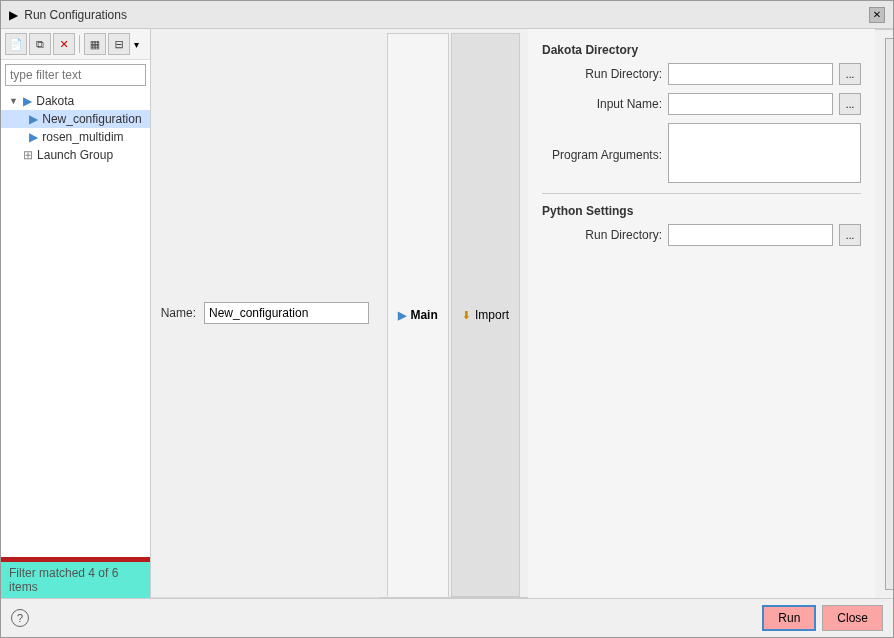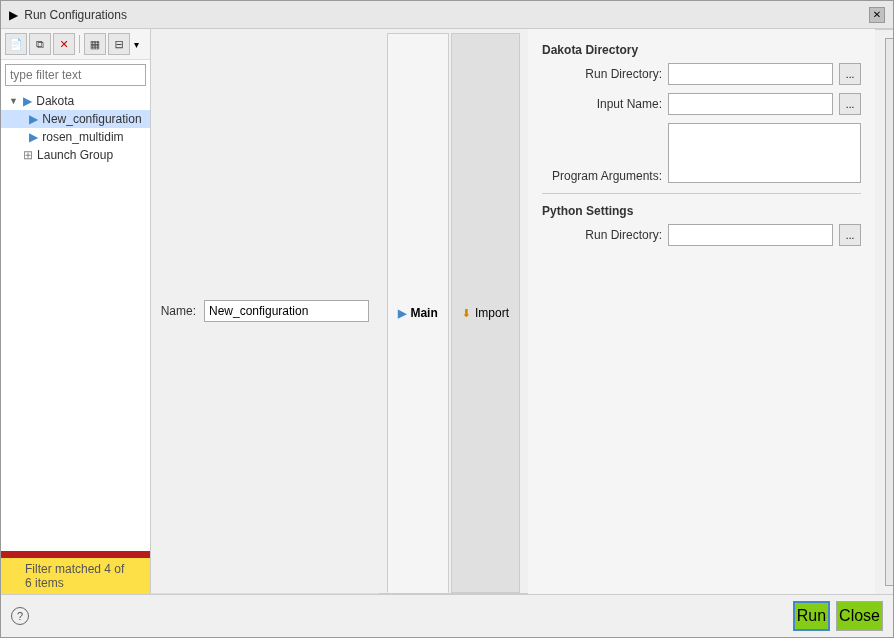--- a/index.html
+++ b/index.html
@@ -19,43 +19,43 @@
     .toolbar-btn { width: 22px; height: 22px; background: #e8e8e8; border: 1px solid #bbb; cursor: pointer; display: flex; align-items: center; justify-content: center; font-size: 11px; color: #444; }
     .toolbar-separator { width: 1px; height: 18px; background: #bbb; margin: 0 2px; }
     .filter-input { margin: 4px; padding: 2px 4px; border: 1px solid #aaa; background: #fff; color: #888; width: calc(100% - 8px); height: 22px; }
     .tree { flex: 1; overflow-y: auto; padding: 2px 0; }
     .tree-item { padding: 2px 8px; cursor: pointer; display: flex; align-items: center; gap: 4px; }
     .tree-item.selected { background: #cce0ff; }
     .tree-arrow { font-size: 9px; color: #666; width: 10px; }
     .tree-icon { font-size: 12px; }
     .tree-label { color: #333; }
     .tree-child { padding-left: 28px; }
-    .filter-status { padding: 4px 24px; font-size: 11px; color: #555; border-top: 7px solid #b91c1c; background: #fde047; }
+    .filter-status { padding: 4px 8px; font-size: 11px; color: #555; border-top: 5px solid #b91c1c; background: #5eead4; }
     .right-panel { flex: 1; display: flex; flex-direction: row; background: #f5f5f5; }
     .name-bar { padding: 6px 10px; display: flex; align-items: center; gap: 8px; border-bottom: 1px solid #ddd; background: #f0f0f0; }
     .name-label { color: #333; white-space: nowrap; }
     .name-input { flex: 1; height: 22px; border: 1px solid #aaa; padding: 2px 4px; background: #fff; }
     .tabs { display: flex; padding: 4px 8px 0 8px; gap: 2px; background: #f0f0f0; border-bottom: 1px solid #ccc; }
     .tab { padding: 3px 10px; border: 1px solid #ccc; background: #e0e0e0; cursor: pointer; font-size: 12px; display: flex; align-items: center; gap: 4px; }
     .tab.active { background: #f5f5f5; border-bottom: 1px solid #f5f5f5; font-weight: bold; }
     .tab-icon { font-size: 11px; }
     .form-area { flex: 1; overflow-y: auto; padding: 10px 14px; }
     .section-label { font-size: 12px; font-weight: bold; color: #333; margin-bottom: 6px; margin-top: 4px; }
     .field-row { display: flex; align-items: center; gap: 6px; margin-bottom: 8px; }
     .field-label { width: 120px; text-align: right; color: #333; flex-shrink: 0; }
     .field-input { flex: 1; height: 22px; border: 1px solid #aaa; background: #fff; padding: 2px 4px; }
     .field-browse { width: 22px; height: 22px; border: 1px solid #aaa; background: #e8e8e8; cursor: pointer; display: flex; align-items: center; justify-content: center; font-size: 10px; flex-shrink: 0; }
     .field-textarea { flex: 1; height: 60px; border: 1px solid #aaa; background: #fff; padding: 2px 4px; resize: none; }
-    .field-row-top { align-items: flex-end; }
+    .field-row-top { align-items: center; }
     .bottom-bar { padding: 8px 10px; border-top: 1px solid #ccc; display: flex; justify-content: center; gap: 6px; background: #f0f0f0; }
     .bottom-btn { padding: 4px 18px; border: 1px solid #aaa; background: #e8e8e8; cursor: pointer; font-size: 12px; }
     .footer { display: flex; align-items: center; justify-content: space-between; padding: 6px 10px; border-top: 1px solid #ccc; background: #f0f0f0; }
     .help-icon { width: 18px; height: 18px; border-radius: 50%; border: 1px solid #666; display: flex; align-items: center; justify-content: center; font-size: 11px; cursor: pointer; color: #555; }
     .footer-btns { display: flex; gap: 6px; }
-    .footer-btn { padding: 4px 2px; border: 1px solid #aaa; background: #84cc16; cursor: pointer; font-size: 16px; }
+    .footer-btn { padding: 4px 14px; border: 1px solid #aaa; background: #fca5a5; cursor: pointer; font-size: 12px; }
     .footer-btn.primary { border: 2px solid #4488cc; }
     .divider-section { border-top: 1px solid #ccc; margin: 10px 0; padding-top: 6px; }
   </style>
 </head>
 <body>
 
 <div class="window">
 
   <div class="titlebar">
     <div class="titlebar-left">

